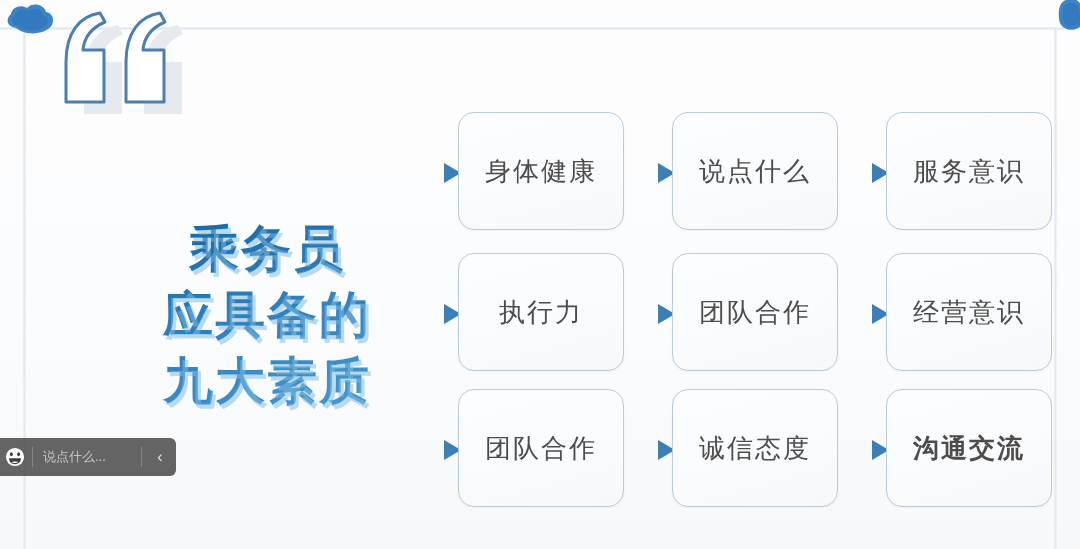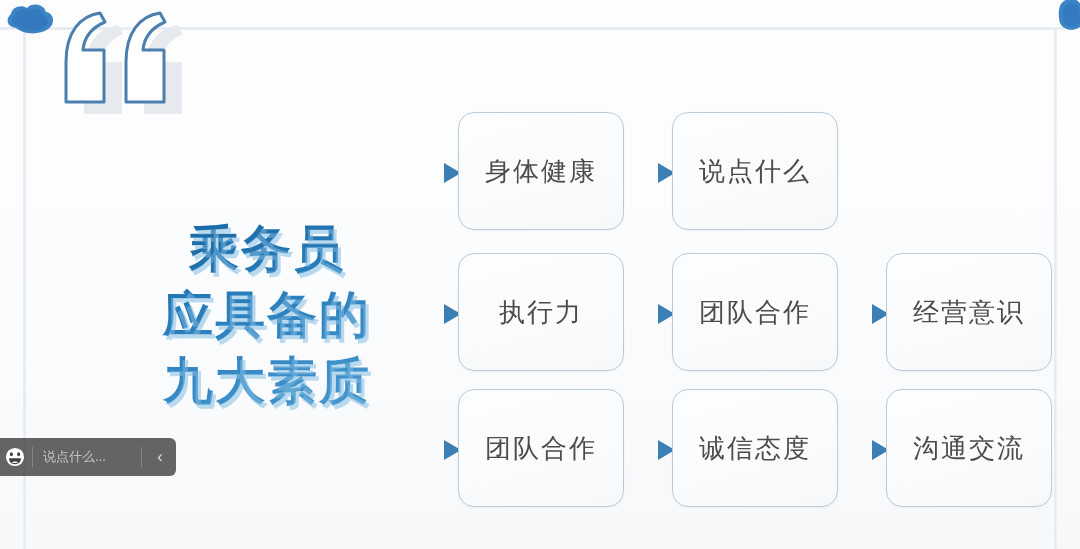--- a/index.html
+++ b/index.html
@@ -275,20 +275,30 @@
     <div class="cell" style="left:214px; top:0px;">
       <span class="arrow">
         <svg viewBox="0 0 20 22" width="20" height="22">
             <path d="M2 1 L19 11 L2 21 Z" fill="#3b7fb5"></path>
           </svg>
       </span>
       <div class="qbox">
         <span class="qbox-label">说点什么</span>
       </div>
     </div>
+    <div class="cell" style="left:428px; top:0px;">
+      <span class="arrow">
+        <svg viewBox="0 0 20 22" width="20" height="22">
+            <path d="M2 1 L19 11 L2 21 Z" fill="#3b7fb5"></path>
+          </svg>
+      </span>
+      <div class="qbox">
+        <span class="qbox-label">服务意识</span>
+      </div>
+    </div>
 
     <div class="cell" style="left:0px;   top:141px;">
       <span class="arrow">
         <svg viewBox="0 0 20 22" width="20" height="22">
             <path d="M2 1 L19 11 L2 21 Z" fill="#3b7fb5"></path>
           </svg>
       </span>
       <div class="qbox">
         <span class="qbox-label">执行力</span>
       </div>
@@ -327,21 +337,21 @@
     <div class="cell" style="left:214px; top:277px;text-decoration:underline;">
       <span class="arrow">
         <svg viewBox="0 0 20 22" width="20" height="22">
             <path d="M2 1 L19 11 L2 21 Z" fill="#3b7fb5"></path>
           </svg>
       </span>
       <div class="qbox">
         <span class="qbox-label">诚信态度</span>
       </div>
     </div>
-    <div class="cell" style="left:428px; top:277px;">
+    <div class="cell" style="left:428px; top:277px;font-weight:bold;">
       <span class="arrow">
         <svg viewBox="0 0 20 22" width="20" height="22">
             <path d="M2 1 L19 11 L2 21 Z" fill="#3b7fb5"></path>
           </svg>
       </span>
       <div class="qbox">
         <span class="qbox-label">沟通交流</span>
       </div>
     </div>
 

